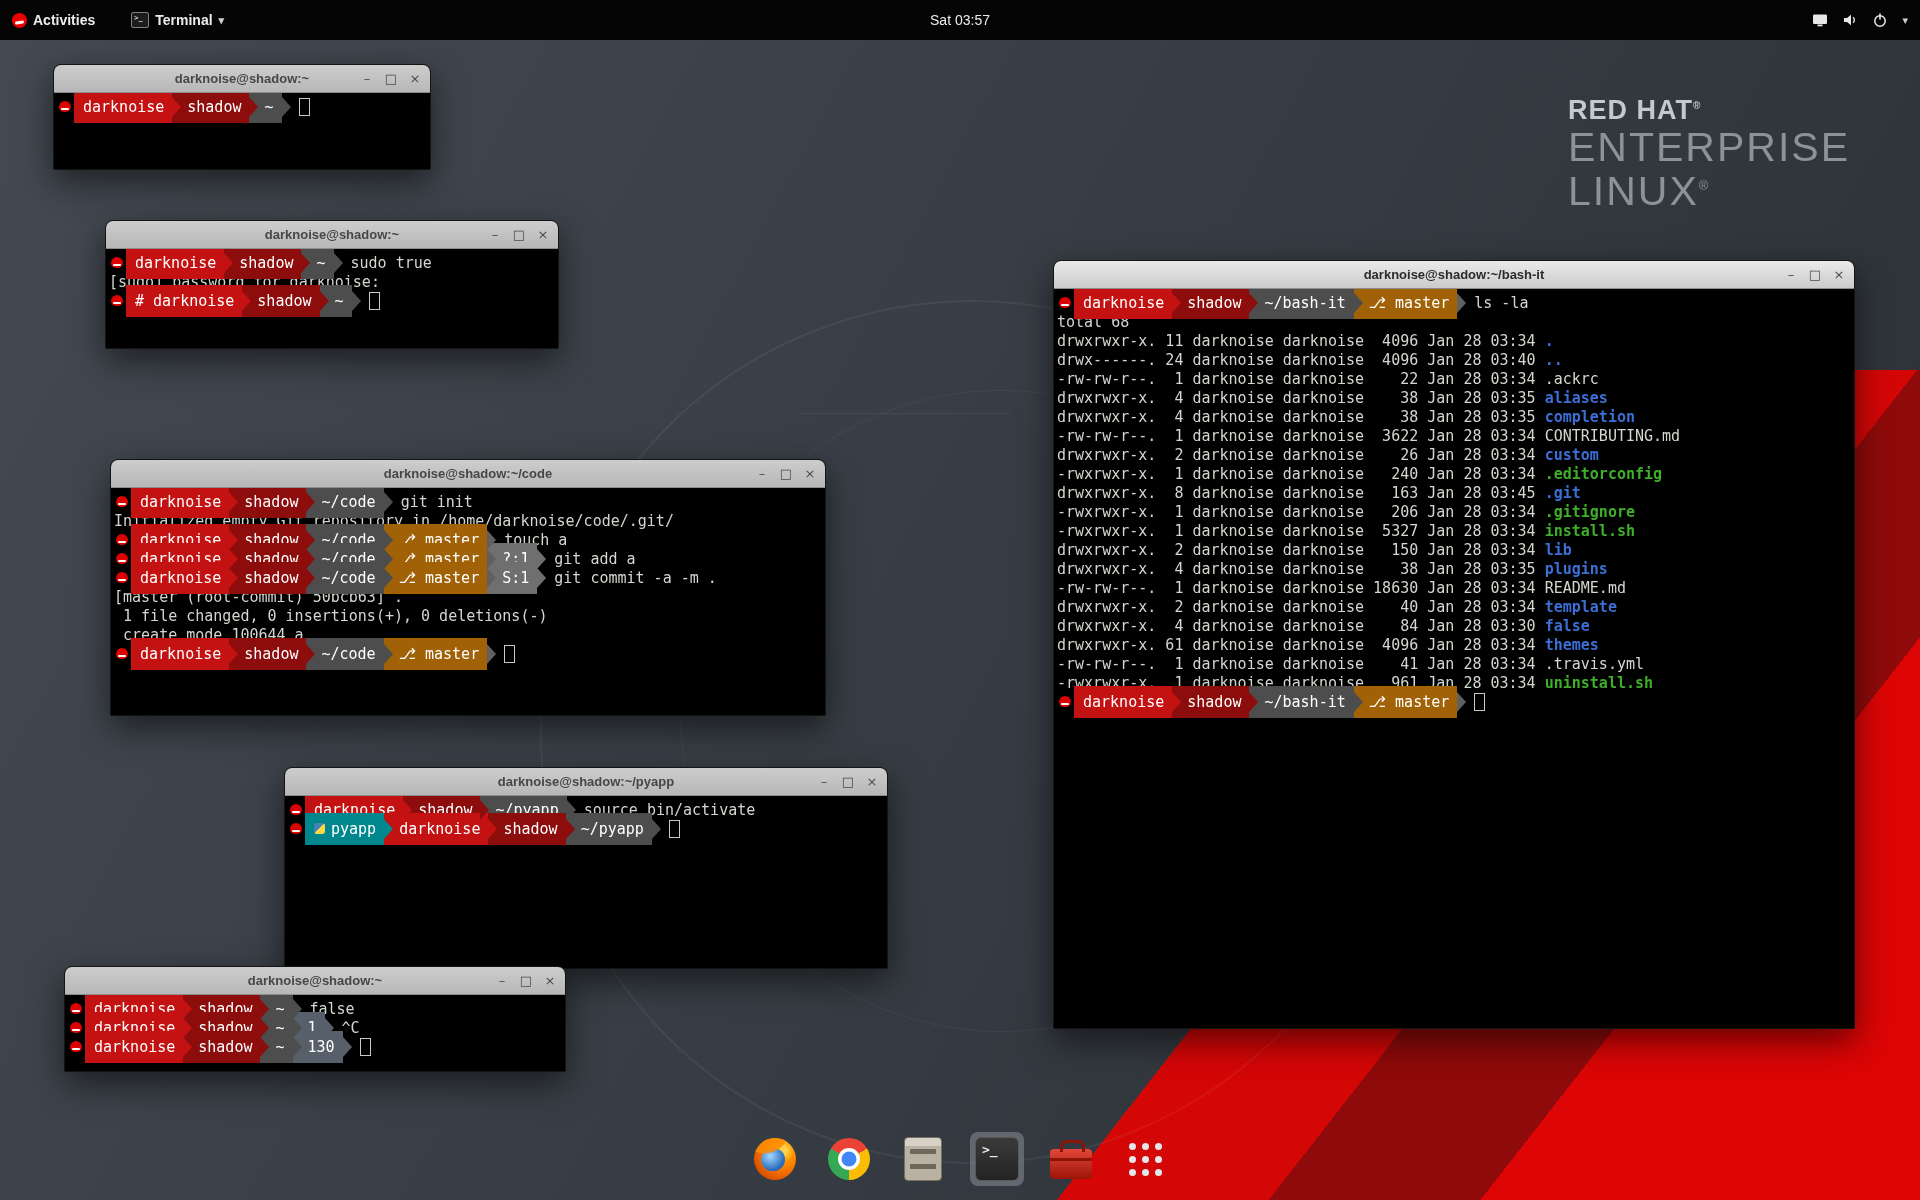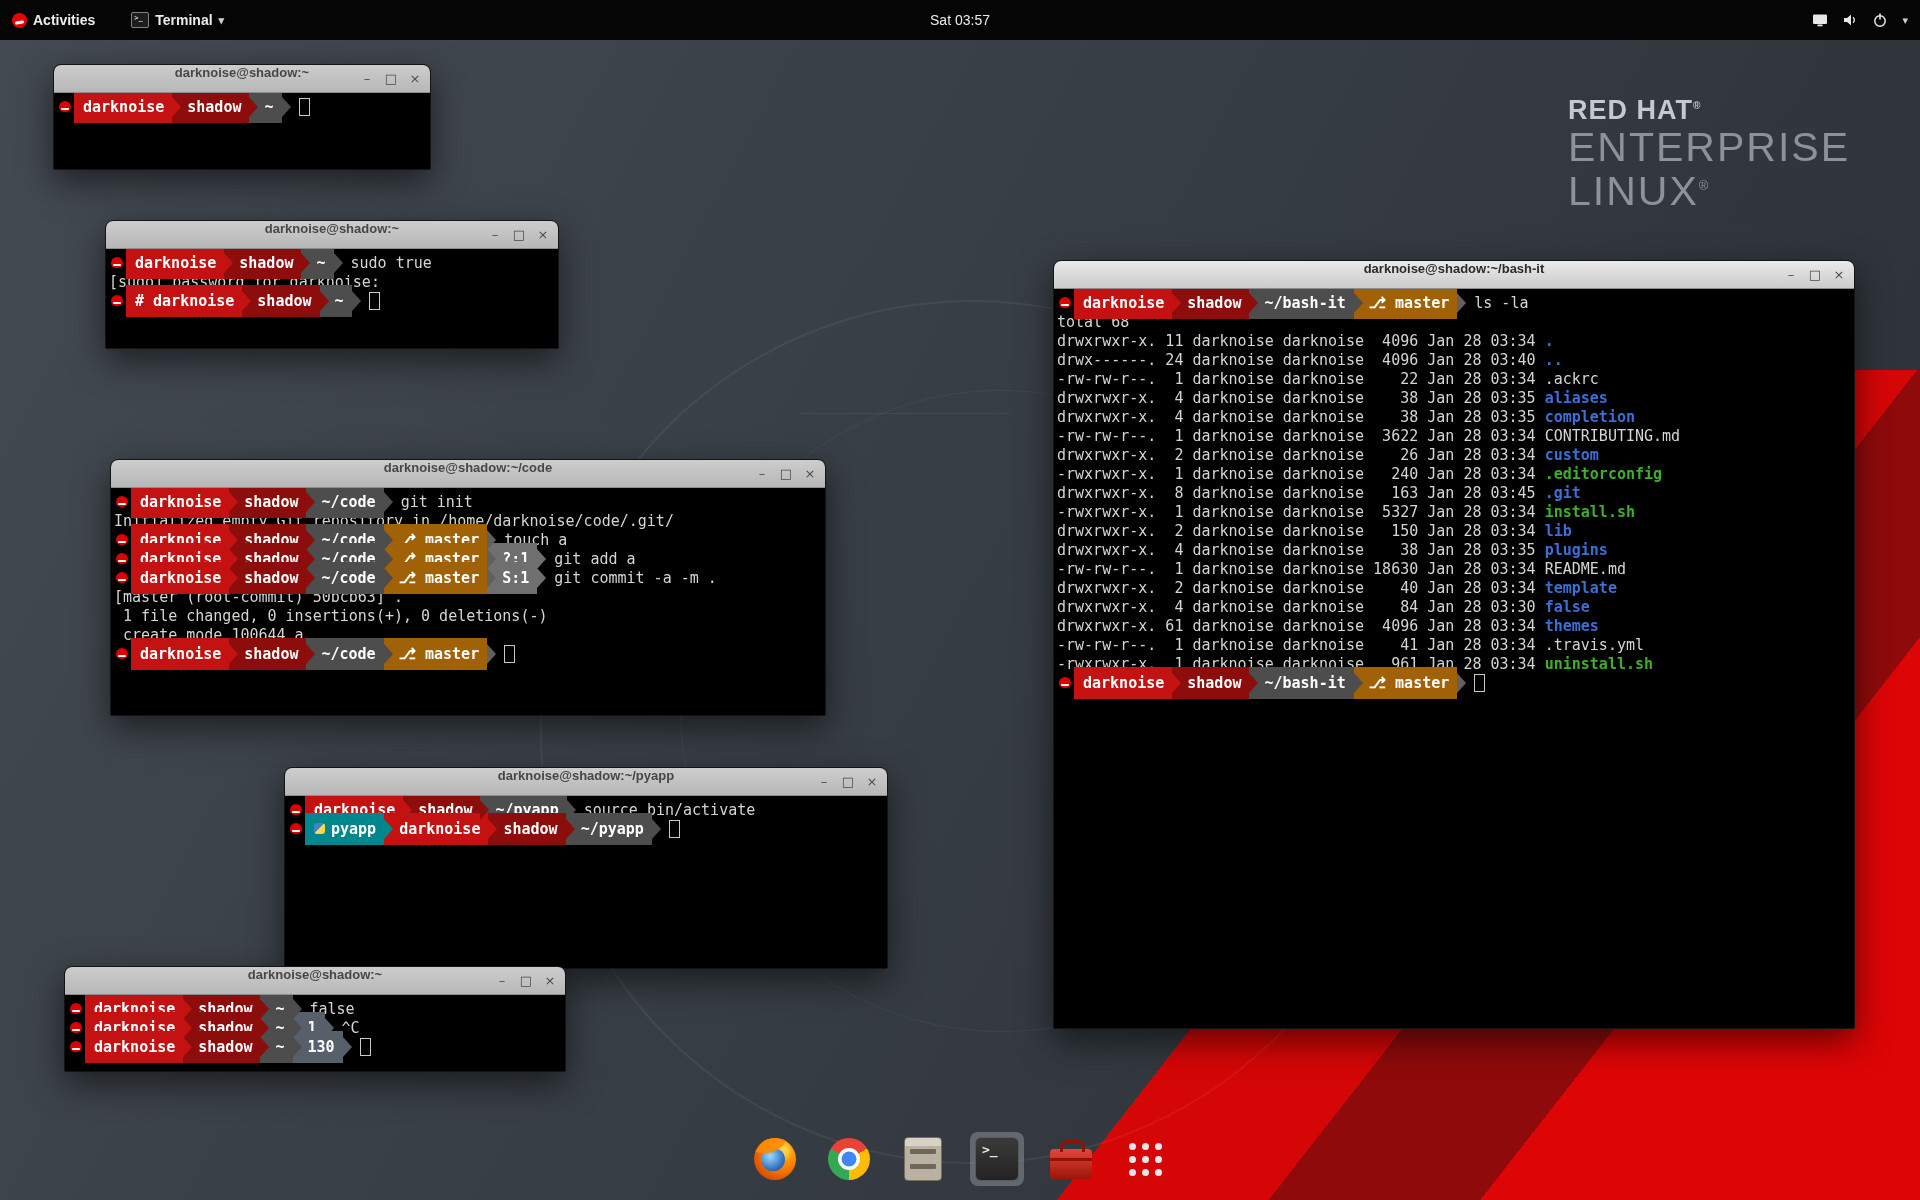--- a/index.html
+++ b/index.html
@@ -33,35 +33,35 @@
   .term-mini::after{content:">_";position:absolute;left:2px;top:1px;font:700 7px "DejaVu Sans Mono",monospace;color:#ddd}
   .caret{font-size:11px;color:#cfcfcf}
   .tb-clock{position:absolute;left:50%;transform:translateX(-50%);font-weight:400}
   .tb-right{margin-left:auto;display:flex;align-items:center;gap:14px;padding-right:12px}
   .tb-right svg{display:block}
 
   
   .win{position:absolute;background:#000;border:1px solid #141414;border-radius:8px 8px 2px 2px;
     box-shadow:0 12px 34px rgba(0,0,0,.55);display:flex;flex-direction:column;overflow:hidden}
   .titlebar{flex:0 0 27px;height:27px;background:linear-gradient(#cdcdcd,#b7b7b7);border-bottom:1px solid #8d8d8d;
-    position:relative;display:flex;align-items:flex-start;justify-content:center}
+    position:relative;display:flex;align-items:center;justify-content:center}
   .win.focused .titlebar{background:linear-gradient(#eaeaea,#cbcbcb)}
   .title{font-size:13px;font-weight:700;color:#474747}
   .win.focused .title{color:#2b2b2b}
   .controls{position:absolute;right:8px;top:0;bottom:0;display:flex;align-items:center;gap:10px}
   .wbtn{font-size:13px;line-height:1;color:#4a4a4a;width:14px;text-align:center;font-family:"DejaVu Sans",sans-serif}
 
   .tbody{flex:1;background:#000;padding:4px 3px;font-family:"DejaVu Sans Mono",monospace;
     font-size:15px;color:#d3d7cf;overflow:hidden}
   .t-line{display:flex;align-items:center;height:19px;white-space:pre}
 
   
   .seg-rh{flex:0 0 auto;width:12px;height:11px;border-radius:6px 6px 5px 5px;background:#dd0202;margin:0 3px 0 2px;position:relative}
   .seg-rh::after{content:"";position:absolute;left:2px;right:2px;bottom:2px;height:2px;background:#fff;border-radius:1px}
-  .pl{position:relative;display:flex;align-items:center;height:32px;padding:0 8px 0 15px;color:#fff;font-weight:700;flex:0 0 auto}
+  .pl{position:relative;display:flex;align-items:center;height:32px;padding:0 8px 0 15px;color:#fff;font-weight:400;flex:0 0 auto}
   .pl::after{content:"";position:absolute;left:100%;top:50%;margin-top:-10px;width:0;height:0;
     border-top:10px solid transparent;border-bottom:10px solid transparent;border-left:9px solid #000;z-index:3}
   .seg-rh + .pl{padding-left:9px}
   .seg-u{background:#c41111}.seg-u::after{border-left-color:#c41111}
   .seg-h{background:#8d0d0d}.seg-h::after{border-left-color:#8d0d0d}
   .seg-p{background:#4d4d4d}.seg-p::after{border-left-color:#4d4d4d}
   .seg-g{background:#a16207}.seg-g::after{border-left-color:#606060}
   .seg-s{background:#6f6f6f}.seg-s::after{border-left-color:#6f6f6f}
   .seg-x{background:#57606a}.seg-x::after{border-left-color:#57606a}
   .seg-v{background:#00878d}.seg-v::after{border-left-color:#00878d}
@@ -245,20 +245,21 @@
       <div class="t-line"><span class="seg-t">total 68</span></div>
       <div class="t-line"><span class="seg-t">drwxrwxr-x. 11 darknoise darknoise  4096 Jan 28 03:34 </span><span class="seg-dir">.</span></div>
       <div class="t-line"><span class="seg-t">drwx------. 24 darknoise darknoise  4096 Jan 28 03:40 </span><span class="seg-dir">..</span></div>
       <div class="t-line"><span class="seg-t">-rw-rw-r--.  1 darknoise darknoise    22 Jan 28 03:34 .ackrc</span></div>
       <div class="t-line"><span class="seg-t">drwxrwxr-x.  4 darknoise darknoise    38 Jan 28 03:35 </span><span class="seg-dir">aliases</span></div>
       <div class="t-line"><span class="seg-t">drwxrwxr-x.  4 darknoise darknoise    38 Jan 28 03:35 </span><span class="seg-dir">completion</span></div>
       <div class="t-line"><span class="seg-t">-rw-rw-r--.  1 darknoise darknoise  3622 Jan 28 03:34 CONTRIBUTING.md</span></div>
       <div class="t-line"><span class="seg-t">drwxrwxr-x.  2 darknoise darknoise    26 Jan 28 03:34 </span><span class="seg-dir">custom</span></div>
       <div class="t-line"><span class="seg-t">-rwxrwxr-x.  1 darknoise darknoise   240 Jan 28 03:34 </span><span class="seg-exe">.editorconfig</span></div>
       <div class="t-line"><span class="seg-t">drwxrwxr-x.  8 darknoise darknoise   163 Jan 28 03:45 </span><span class="seg-dir">.git</span></div>
+      <div class="t-line"><span class="seg-t">-rwxrwxr-x.  1 darknoise darknoise   206 Jan 28 03:34 </span><span class="seg-exe">.gitignore</span></div>
       <div class="t-line"><span class="seg-t">-rwxrwxr-x.  1 darknoise darknoise  5327 Jan 28 03:34 </span><span class="seg-exe">install.sh</span></div>
       <div class="t-line"><span class="seg-t">drwxrwxr-x.  2 darknoise darknoise   150 Jan 28 03:34 </span><span class="seg-dir">lib</span></div>
       <div class="t-line"><span class="seg-t">drwxrwxr-x.  4 darknoise darknoise    38 Jan 28 03:35 </span><span class="seg-dir">plugins</span></div>
       <div class="t-line"><span class="seg-t">-rw-rw-r--.  1 darknoise darknoise 18630 Jan 28 03:34 README.md</span></div>
       <div class="t-line"><span class="seg-t">drwxrwxr-x.  2 darknoise darknoise    40 Jan 28 03:34 </span><span class="seg-dir">template</span></div>
       <div class="t-line"><span class="seg-t">drwxrwxr-x.  4 darknoise darknoise    84 Jan 28 03:30 </span><span class="seg-dir">false</span></div>
       <div class="t-line"><span class="seg-t">drwxrwxr-x. 61 darknoise darknoise  4096 Jan 28 03:34 </span><span class="seg-dir">themes</span></div>
       <div class="t-line"><span class="seg-t">-rw-rw-r--.  1 darknoise darknoise    41 Jan 28 03:34 .travis.yml</span></div>
       <div class="t-line"><span class="seg-t">-rwxrwxr-x.  1 darknoise darknoise   961 Jan 28 03:34 </span><span class="seg-exe">uninstall.sh</span></div>
       <div class="t-line"><span class="seg-rh"></span><span class="pl seg-u">darknoise</span><span class="pl seg-h">shadow</span><span class="pl seg-p">~/bash-it</span><span class="pl seg-g">⎇ master</span><span class="seg-cur"></span></div>

